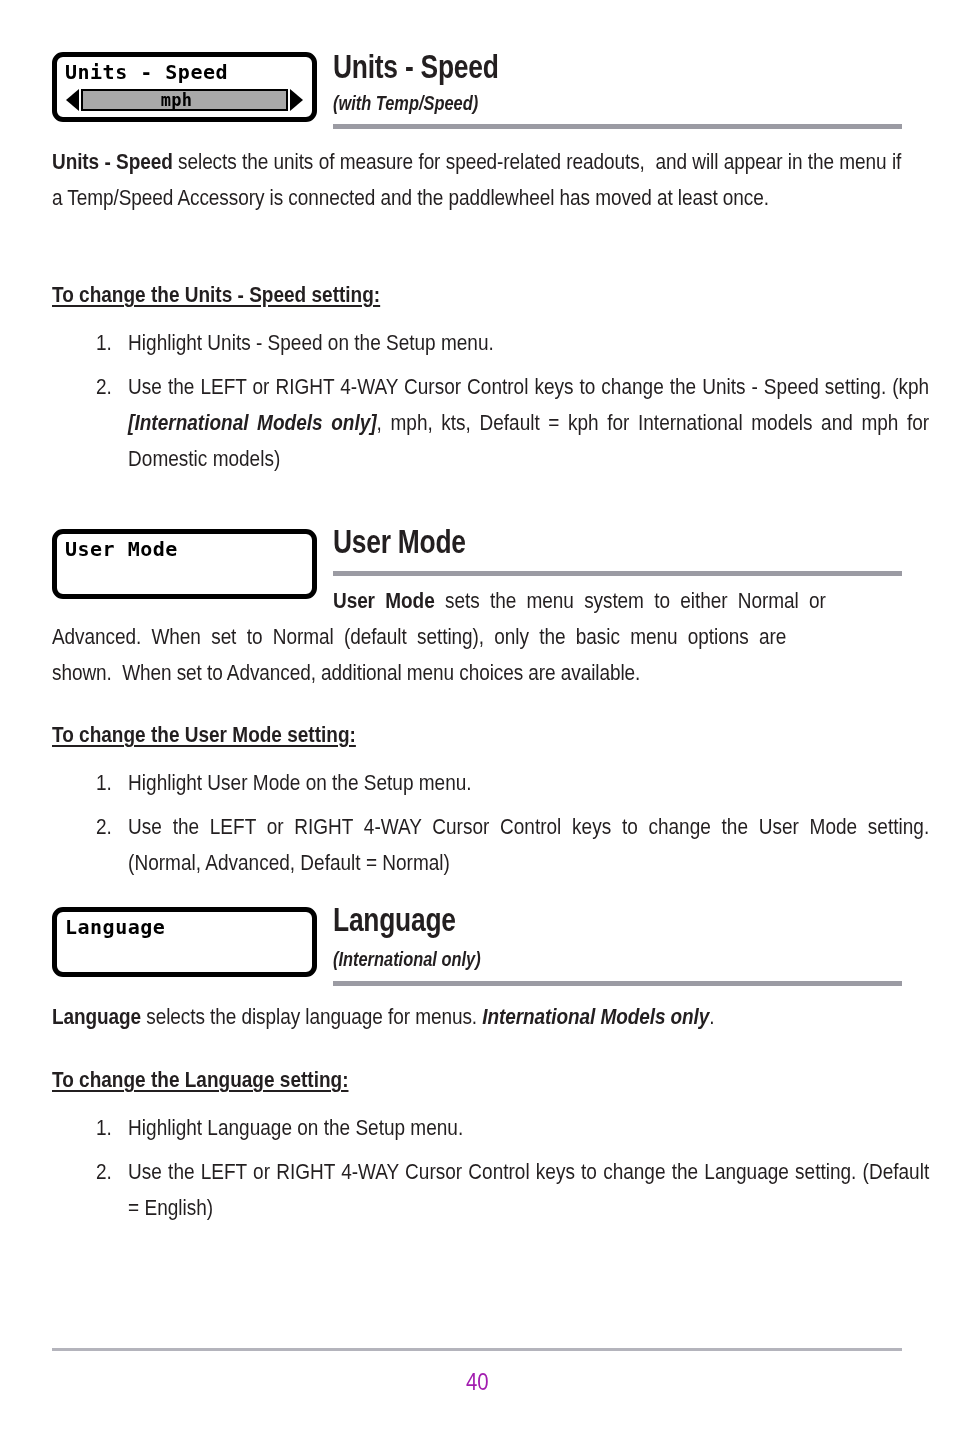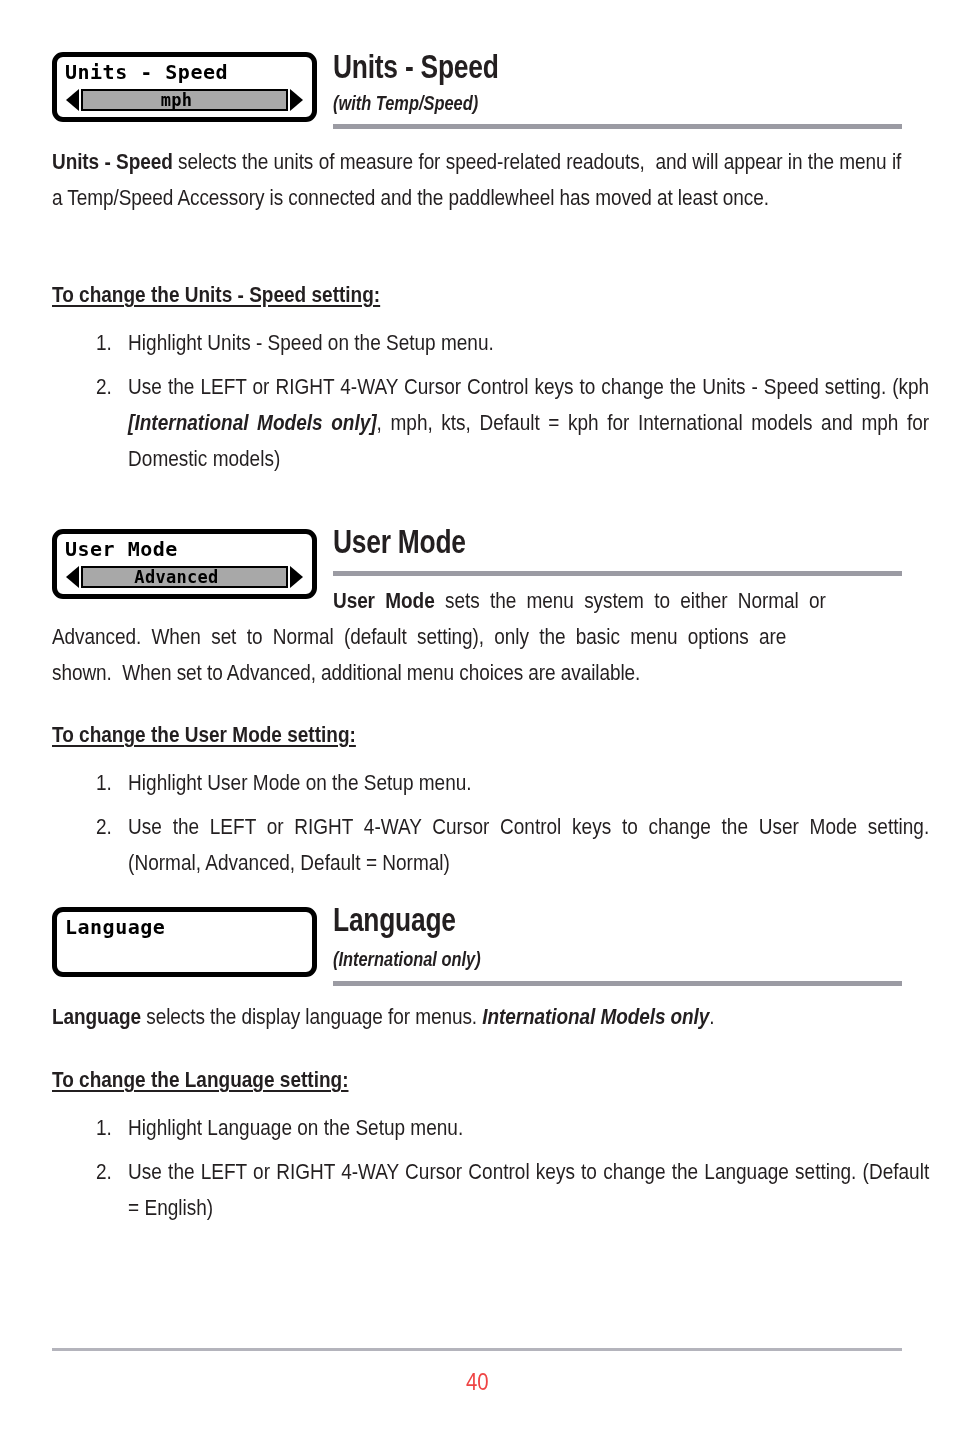--- a/index.html
+++ b/index.html
@@ -186,21 +186,21 @@
     background: #b4b4bc;
   }
   .page-num {
     position: absolute;
     left: 0;
     top: 1368px;
     width: 954px;
     text-align: center;
     font-family: "Liberation Sans", "DejaVu Sans", sans-serif;
     font-size: 24px;
-    color: #ef4444;
+    color: #a21caf;
   }
   .page-num span {
     display: inline-block;
     transform: scaleX(0.85);
   }
 </style>
 </head>
 <body>
 
 <div class="page">
@@ -232,27 +232,20 @@
       <span>Highlight Units - Speed on the Setup menu.</span>
     </div>
     <div class="li">
       <span class="num">2.</span>
       <span>Use the LEFT or RIGHT 4-WAY Cursor Control keys to change the Units - Speed setting. (kph <span class="bi">[International Models only]</span>, mph, kts, Default = kph for International models and mph for Domestic models)</span>
     </div>
   </div>
 
   <div class="lcd-box" style="left:52px; top:529px;">
     <div class="lcd-label">User Mode</div>
-    <div class="lcd-slider">
-      <span class="tri tri-left"></span>
-      <span class="lcd-bar">
-        <span class="lcd-bar-value">Advanced</span>
-      </span>
-      <span class="tri tri-right"></span>
-    </div>
   </div>
 
   <div class="sec-head" style="left:333px; top:525px; width:700px;">User Mode</div>
 
   <div class="rule" style="left:333px; top:571px; width:569px;"></div>
 
   <div class="body-text" style="left:333px; top:583px; width:675px; height:36px; overflow:hidden;"><b>User&nbsp; Mode</b>&nbsp; sets&nbsp; the&nbsp; menu&nbsp; system&nbsp; to&nbsp; either&nbsp; Normal&nbsp; or</div>
 
   <div class="body-text" style="left:52px; top:619px; width:1005px;">Advanced.&nbsp; When&nbsp; set&nbsp; to&nbsp; Normal&nbsp; (default&nbsp; setting),&nbsp; only&nbsp; the&nbsp; basic&nbsp; menu&nbsp; options&nbsp; are<br>shown.&nbsp; When set to Advanced, additional menu choices are available.</div>
 

